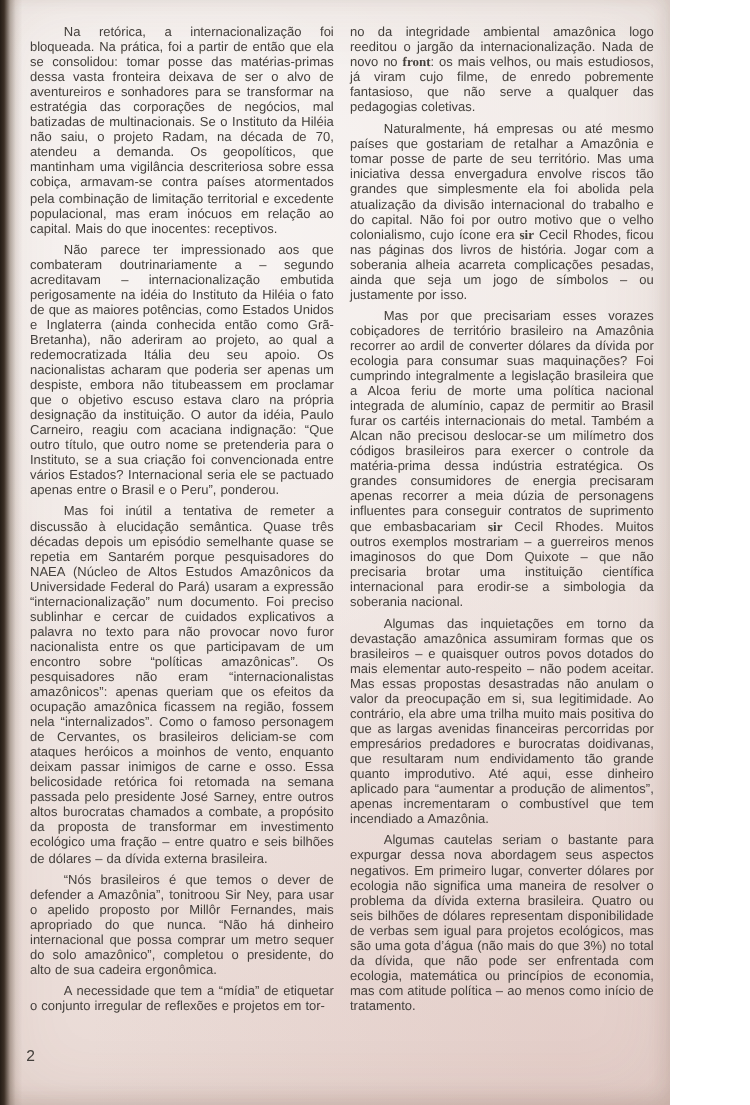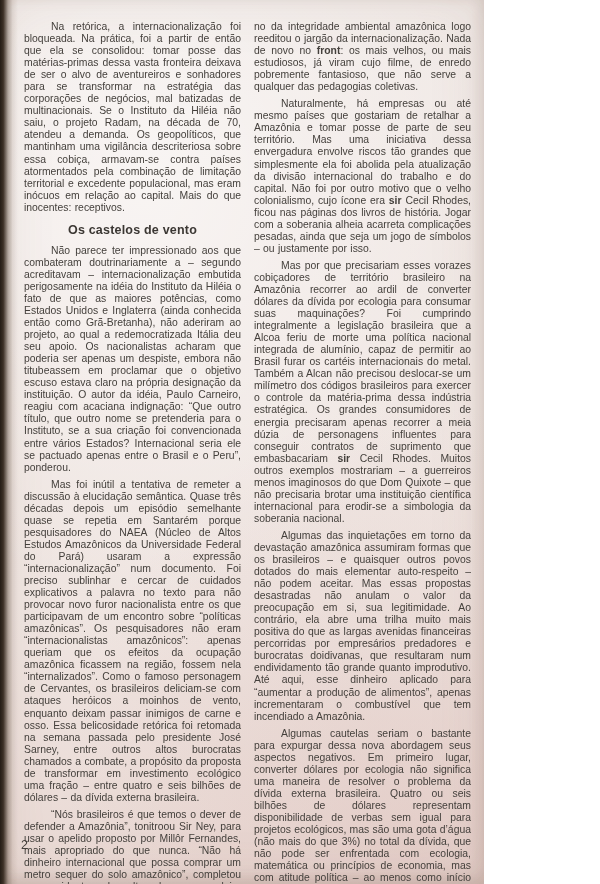--- a/index.html
+++ b/index.html
@@ -3,21 +3,21 @@
 <meta charset="utf-8">
 <style>
   html, body { margin: 0; padding: 0; }
   body {
     width: 600px; height: 884px;
     font-family: "Liberation Sans", "DejaVu Sans", sans-serif;
     overflow: hidden;
   }
   .page {
     position: relative;
-    width: 484px; height: 884px;
+    width: 536px; height: 884px;
     overflow: hidden;
     background:
       radial-gradient(130% 90% at 85% 95%, rgba(214,178,172,0.32), rgba(214,178,172,0) 55%),
       radial-gradient(120% 80% at 30% 20%, rgba(255,255,255,0.55), rgba(255,255,255,0) 60%),
       linear-gradient(180deg, #f1eae7 0%, #efe5e1 68%, #e9d9d4 100%);
     box-shadow:
       inset 0 0 60px rgba(120,85,70,0.10),
       inset 0 -7px 14px rgba(110,75,60,0.13),
       inset -6px 0 14px rgba(130,95,80,0.08);
   }
@@ -37,21 +37,21 @@
   .col { flex: 1; min-width: 0; }
   .col p {
     margin: 0 0 5px 0;
     font-size: 10.4px;
     line-height: 12.05px;
     text-align: justify;
     text-indent: 27px;
     word-spacing: 0.4px;
   }
   .col p.noindent { text-indent: 0; }
-  .bd { font-weight: bold; }
+  .bd { font-weight: bold; font-family: Liberation Serif, serif; }
   h2.section-heading {
     font-size: 12.5px;
     font-weight: bold;
     text-align: center;
     color: #3b3733;
     margin: 9px 0 8px 0;
     letter-spacing: 0.2px;
   }
   .pagenum {
     position: absolute; left: 21px; top: 838px;
@@ -60,21 +60,20 @@
 </style>
 </head>
 <body>
 
 <div class="page">
   <div class="gutter"></div>
 
   <div class="cols">
     <div class="col">
       <p>Na retórica, a internacionalização foi bloqueada. Na prática, foi a partir de então que ela se consolidou: tomar posse das matérias-primas dessa vasta fronteira deixava de ser o alvo de aventureiros e sonhadores para se transformar na estratégia das corporações de negócios, mal batizadas de multinacionais. Se o Instituto da Hiléia não saiu, o projeto Radam, na década de 70, atendeu a demanda. Os geopolíticos, que mantinham uma vigilância descriteriosa sobre essa cobiça, armavam-se contra países atormentados pela combinação de limitação territorial e excedente populacional, mas eram inócuos em relação ao capital. Mais do que inocentes: receptivos.</p>
-      <h2 class="section-heading">Os castelos de vento</h2>
       <p>Não parece ter impressionado aos que combateram doutrinariamente a – segundo acreditavam – internacionalização embutida perigosamente na idéia do Instituto da Hiléia o fato de que as maiores potências, como Estados Unidos e Inglaterra (ainda conhecida então como Grã-Bretanha), não aderiram ao projeto, ao qual a redemocratizada Itália deu seu apoio. Os nacionalistas acharam que poderia ser apenas um despiste, embora não titubeassem em proclamar que o objetivo escuso estava claro na própria designação da instituição. O autor da idéia, Paulo Carneiro, reagiu com acaciana indignação: “Que outro título, que outro nome se pretenderia para o Instituto, se a sua criação foi convencionada entre vários Estados? Internacional seria ele se pactuado apenas entre o Brasil e o Peru”, ponderou.</p>
       <p>Mas foi inútil a tentativa de remeter a discussão à elucidação semântica. Quase três décadas depois um episódio semelhante quase se repetia em Santarém porque pesquisadores do NAEA (Núcleo de Altos Estudos Amazônicos da Universidade Federal do Pará) usaram a expressão “internacionalização” num documento. Foi preciso sublinhar e cercar de cuidados explicativos a palavra no texto para não provocar novo furor nacionalista entre os que participavam de um encontro sobre “políticas amazônicas”. Os pesquisadores não eram “internacionalistas amazônicos”: apenas queriam que os efeitos da ocupação amazônica ficassem na região, fossem nela “internalizados”. Como o famoso personagem de Cervantes, os brasileiros deliciam-se com ataques heróicos a moinhos de vento, enquanto deixam passar inimigos de carne e osso. Essa belicosidade retórica foi retomada na semana passada pelo presidente José Sarney, entre outros altos burocratas chamados a combate, a propósito da proposta de transformar em investimento ecológico uma fração – entre quatro e seis bilhões de dólares – da dívida externa brasileira.</p>
       <p>“Nós brasileiros é que temos o dever de defender a Amazônia”, tonitroou Sir Ney, para usar o apelido proposto por Millôr Fernandes, mais apropriado do que nunca. “Não há dinheiro internacional que possa comprar um metro sequer do solo amazônico”, completou o presidente, do alto de sua cadeira ergonômica.</p>
       <p>A necessidade que tem a “mídia” de etiquetar o conjunto irregular de reflexões e projetos em tor-</p>
     </div>
 
     <div class="col">
       <p class="noindent"><span>no da integridade ambiental amazônica logo reeditou o jargão da internacionalização. Nada de novo no </span><span class="bd">front</span><span>: os mais velhos, ou mais estudiosos, já viram cujo filme, de enredo pobremente fantasioso, que não serve a qualquer das pedagogias coletivas.</span></p>
       <p><span>Naturalmente, há empresas ou até mesmo países que gostariam de retalhar a Amazônia e tomar posse de parte de seu território. Mas uma iniciativa dessa envergadura envolve riscos tão grandes que simplesmente ela foi abolida pela atualização da divisão internacional do trabalho e do capital. Não foi por outro motivo que o velho colonialismo, cujo ícone era </span><span class="bd">sir</span><span> Cecil Rhodes, ficou nas páginas dos livros de história. Jogar com a soberania alheia acarreta complicações pesadas, ainda que seja um jogo de símbolos – ou justamente por isso.</span></p>
       <p><span>Mas por que precisariam esses vorazes cobiçadores de território brasileiro na Amazônia recorrer ao ardil de converter dólares da dívida por ecologia para consumar suas maquinações? Foi cumprindo integralmente a legislação brasileira que a Alcoa feriu de morte uma política nacional integrada de alumínio, capaz de permitir ao Brasil furar os cartéis internacionais do metal. Também a Alcan não precisou deslocar-se um milímetro dos códigos brasileiros para exercer o controle da matéria-prima dessa indústria estratégica. Os grandes consumidores de energia precisaram apenas recorrer a meia dúzia de personagens influentes para conseguir contratos de suprimento que embasbacariam </span><span class="bd">sir</span><span> Cecil Rhodes. Muitos outros exemplos mostrariam – a guerreiros menos imaginosos do que Dom Quixote – que não precisaria brotar uma instituição científica internacional para erodir-se a simbologia da soberania nacional.</span></p>

